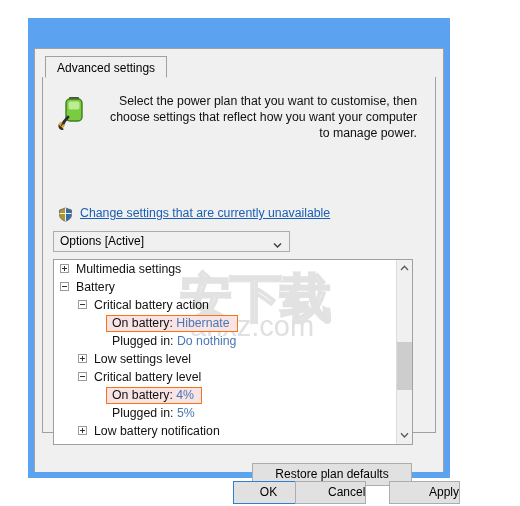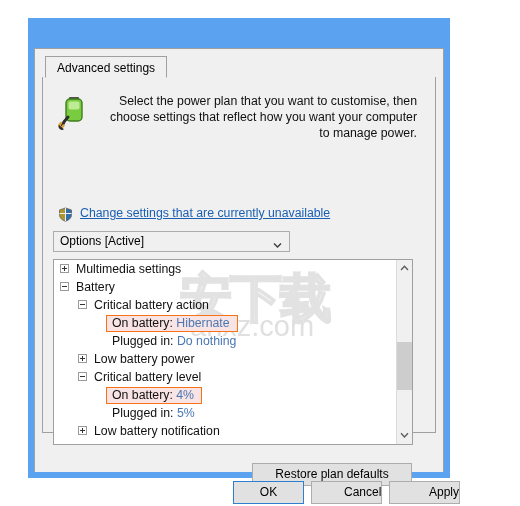--- a/index.html
+++ b/index.html
@@ -367,21 +367,21 @@
   #ok-btn {
     left: 198px;
     top: 432px;
     width: 71px;
     height: 23px;
     line-height: 21px;
     border: 1px solid #2f7fd1;
     background: #e1e1e1;
   }
   #cancel-btn {
-    left: 276px;
+    left: 260px;
     top: 432px;
     width: 71px;
     height: 23px;
     line-height: 21px;
     padding-left: 32px;
   }
   #apply-btn {
     left: 354px;
     top: 432px;
     width: 71px;
@@ -446,21 +446,21 @@
           <div id="watermark">
             <div id="wm-cjk">安下载</div>
             <div id="wm-dom">anxz.com</div>
           </div>
           <div id="tree-rows">
               <div class="tree-row"><span class="expander plus" style="left: 6px;"></span><span class="tree-label" style="margin-left: 22px;"><span><span>Multimedia settings</span></span></span></div>
               <div class="tree-row"><span class="expander" style="left: 6px;"></span><span class="tree-label" style="margin-left: 22px;"><span><span>Battery</span></span></span></div>
               <div class="tree-row"><span class="expander" style="left: 24px;"></span><span class="tree-label" style="margin-left: 40px;"><span><span>Critical battery action</span></span></span></div>
               <div class="tree-row"><span class="tree-label" style="margin-left: 58px;"><span class="hl"><span>On battery:</span> <span class="val">Hibernate</span></span></span></div>
               <div class="tree-row"><span class="tree-label" style="margin-left: 58px;"><span><span>Plugged in:</span> <span class="val">Do nothing</span></span></span></div>
-              <div class="tree-row"><span class="expander plus" style="left: 24px;"></span><span class="tree-label" style="margin-left: 40px;"><span><span>Low battery power</span></span></span></div>
+              <div class="tree-row"><span class="expander plus" style="left: 24px;"></span><span class="tree-label" style="margin-left: 40px;"><span><span>Low settings level</span></span></span></div>
               <div class="tree-row"><span class="expander" style="left: 24px;"></span><span class="tree-label" style="margin-left: 40px;"><span><span>Critical battery level</span></span></span></div>
               <div class="tree-row"><span class="tree-label" style="margin-left: 58px;"><span class="hl"><span>On battery:</span> <span class="val">4%</span></span></span></div>
               <div class="tree-row"><span class="tree-label" style="margin-left: 58px;"><span><span>Plugged in:</span> <span class="val">5%</span></span></span></div>
               <div class="tree-row"><span class="expander plus" style="left: 24px;"></span><span class="tree-label" style="margin-left: 40px;"><span><span>Low battery notification</span></span></span></div>
             </div>
         </div>
         <div id="tree-scroll">
           <div class="sb-arrow" id="sb-up">
             <svg width="9" height="6" viewBox="0 0 9 6">
                 <path d="M1 5 L4.5 1.3 L8 5" stroke="#5b5b5b" stroke-width="1.3" fill="none"></path>

